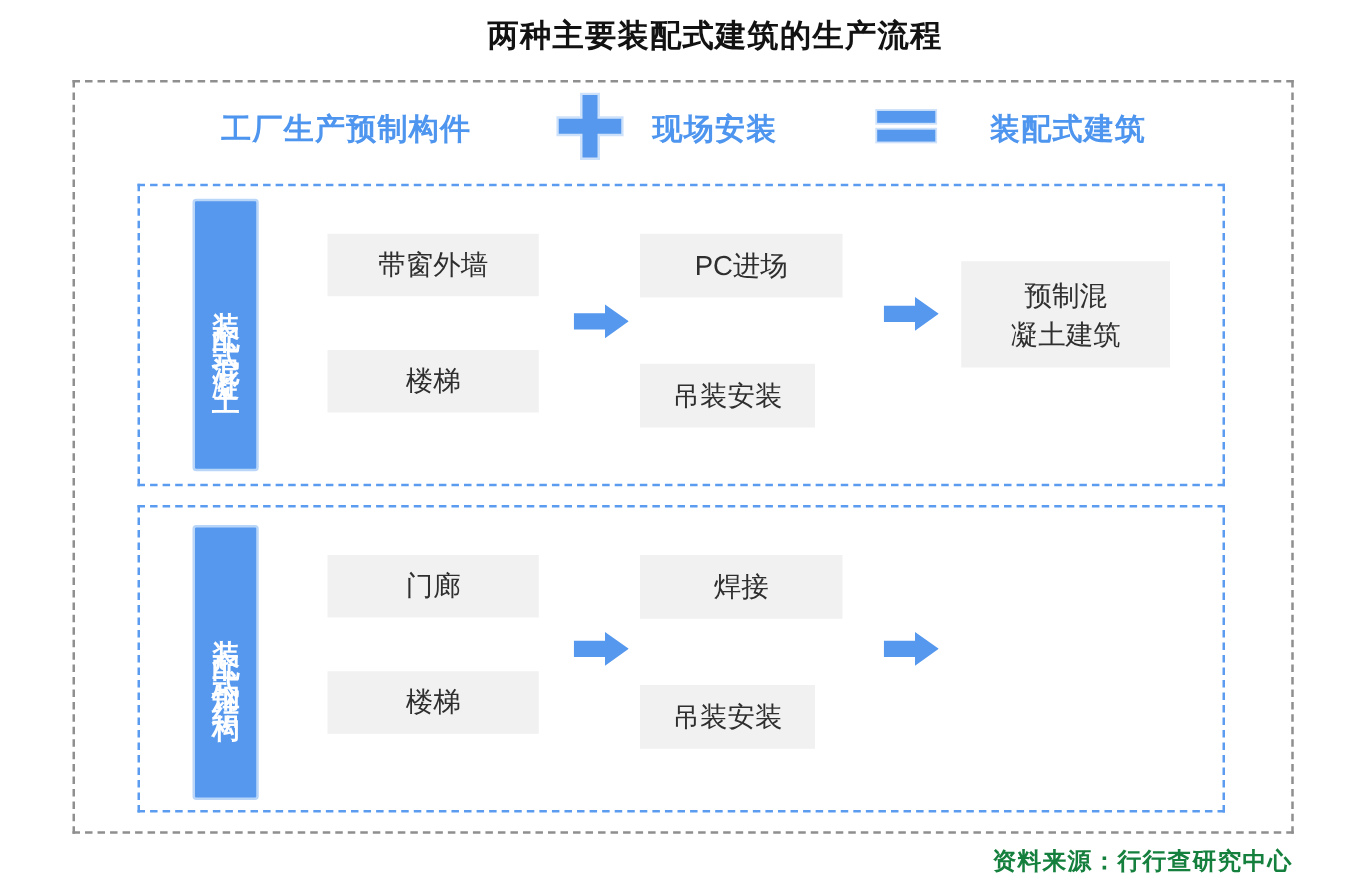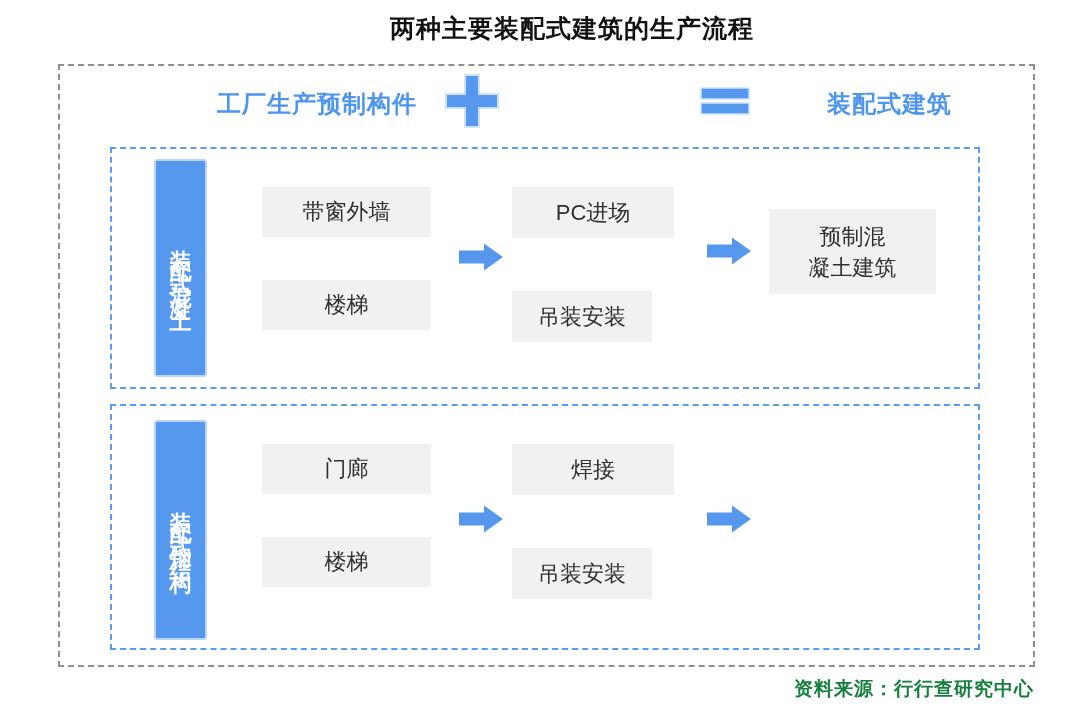--- a/index.html
+++ b/index.html
@@ -11,21 +11,21 @@
     position:absolute;top:12px;left:0;width:100%;box-sizing:border-box;
     padding-left:64px;margin:0;text-align:center;
     font-size:25px;font-weight:bold;letter-spacing:1px;color:#121212;
   }
   .frame{
     position:absolute;left:58px;top:64px;width:977px;height:603px;
     box-sizing:border-box;border:2px dashed #8f8f8f;background:#ffffff;
   }
   
   .hdr-item{
-    position:absolute;top:22px;height:32px;line-height:32px;text-align:right;
+    position:absolute;top:22px;height:32px;line-height:32px;text-align:left;
     font-size:24px;font-weight:bold;color:#4d95ee;letter-spacing:1px;
   }
   .hdr-factory{left:117px;width:240px;}
   .hdr-site{left:462px;width:160px;}
   .hdr-result{left:732px;width:160px;}
   .plus-wrap{position:absolute;left:385px;top:8px;width:54px;height:54px;}
   .equals-wrap{position:absolute;left:640px;top:21px;width:50px;height:28px;}
   
   .sec{
     position:absolute;left:50px;width:870px;box-sizing:border-box;
@@ -70,20 +70,21 @@
   <div class="frame">
 
     <div class="hdr-item hdr-factory">工厂生产预制构件</div>
 
     <div class="plus-wrap">
       <svg width="54" height="54" viewBox="0 0 54 54">
         <path d="M20 1 H34 V20 H53 V34 H34 V53 H20 V34 H1 V20 H20 Z" fill="#5598ee" stroke="#cde1fa" stroke-width="2"></path>
       </svg>
     </div>
 
+    <div class="hdr-item hdr-site">现场安装</div>
 
     <div class="equals-wrap">
       <svg width="50" height="28" viewBox="0 0 50 28">
         <rect x="1" y="1" width="48" height="11" fill="#5598ee" stroke="#cde1fa" stroke-width="1.5"></rect>
         <rect x="1" y="16" width="48" height="11" fill="#5598ee" stroke="#cde1fa" stroke-width="1.5"></rect>
       </svg>
     </div>
 
     <div class="hdr-item hdr-result">装配式建筑</div>
 

